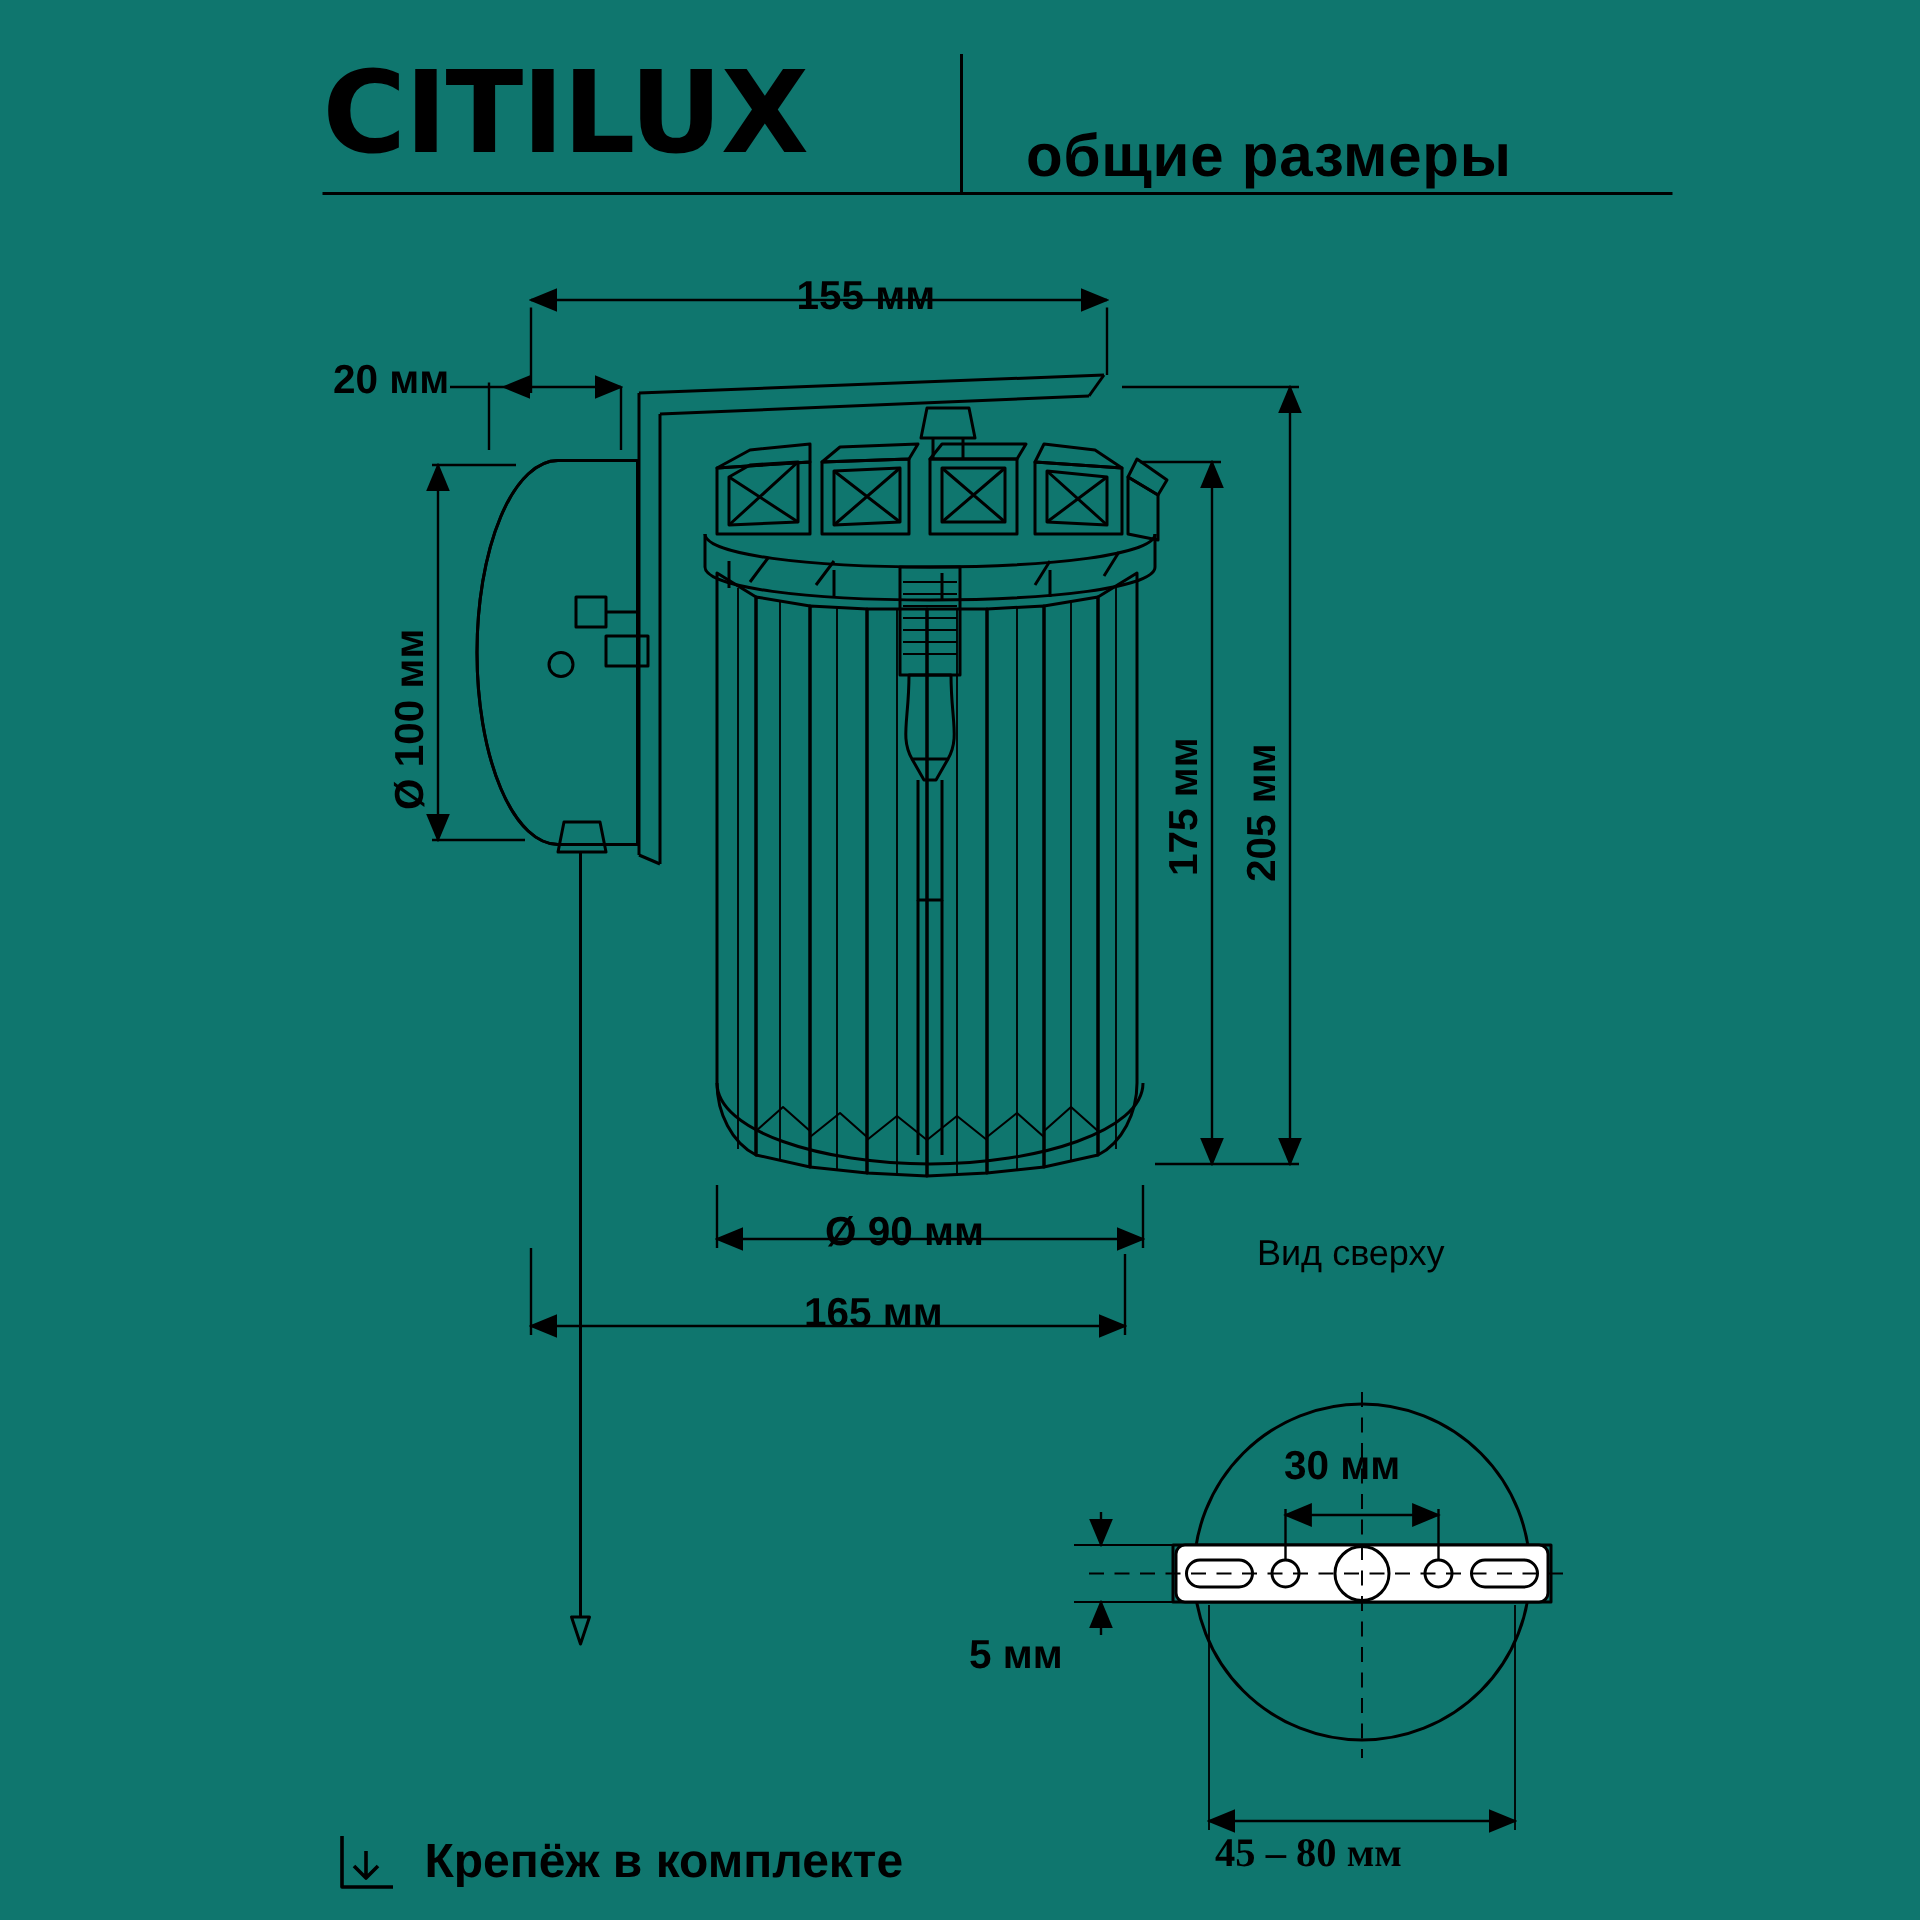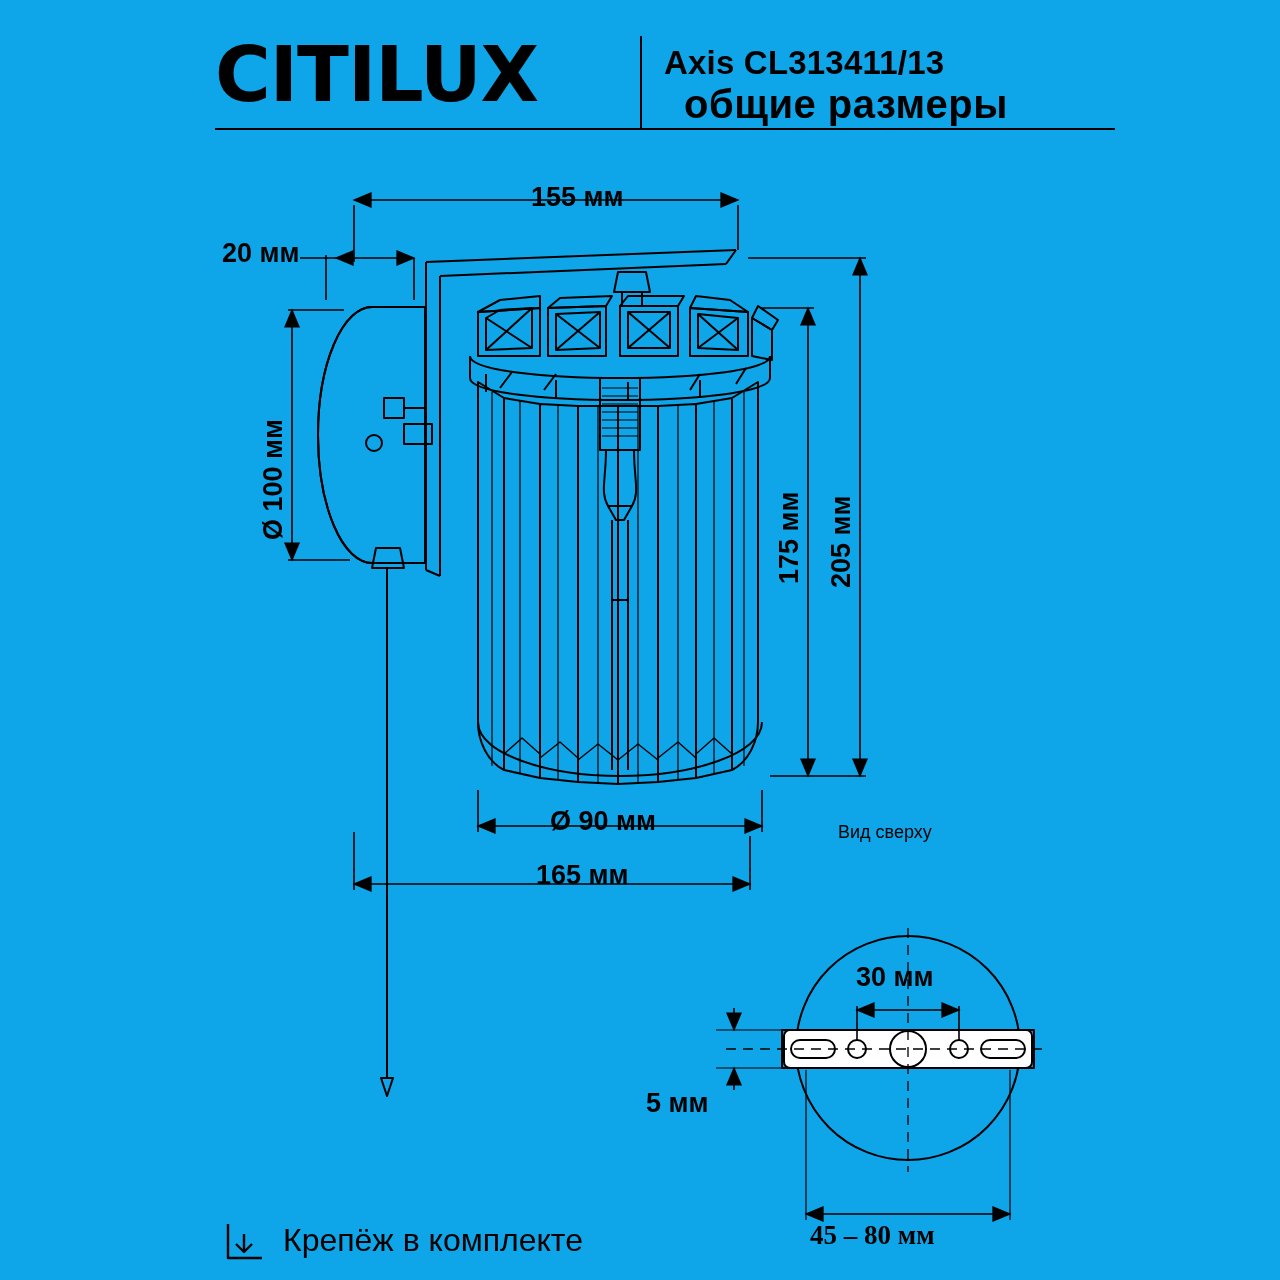--- a/index.html
+++ b/index.html
@@ -4,21 +4,21 @@
 <style>
   html, body {
     margin: 0;
     padding: 0;
     background: #ffffff;
   }
   #page {
     position: relative;
     width: 1280px;
     height: 1280px;
-    background: #0ea5e9;
+    background: #0f766e;
     font-family: "Liberation Sans", sans-serif;
     color: #000000;
     overflow: hidden;
   }
   
   #header {
     position: absolute;
     left: 0; top: 0;
     width: 1280px; height: 150px;
   }
@@ -69,40 +69,39 @@
     font-size: 27px;
     font-weight: bold;
     white-space: nowrap;
   }
   .rot90 {
     transform: rotate(-90deg);
     transform-origin: left top;
   }
   .note {
     position: absolute;
-    font-size: 18px;
+    font-size: 24px;
     white-space: nowrap;
   }
   #footer-note {
     position: absolute;
     left: 283px; top: 1222px;
     font-size: 32px;
-    font-weight: normal;
+    font-weight: bold;
     white-space: nowrap;
   }
 </style>
 </head>
 <body>
 
 <div id="page">
 
   <div id="header">
     <div id="brand">CITILUX</div>
     <div id="header-divider"></div>
-    <div id="title-line1">Axis CL313411/13</div>
     <div id="title-line2">общие размеры</div>
     <div id="header-rule"></div>
   </div>
 
   <svg id="drawing" viewBox="0 0 1280 1280">
     <defs>
       <marker id="arr" markerWidth="12" markerHeight="10" refX="11" refY="5" orient="auto">
         <path d="M0,0 L12,5 L0,10 z" fill="#000"></path>
       </marker>
       <marker id="arrS" markerWidth="12" markerHeight="10" refX="1" refY="5" orient="auto">

